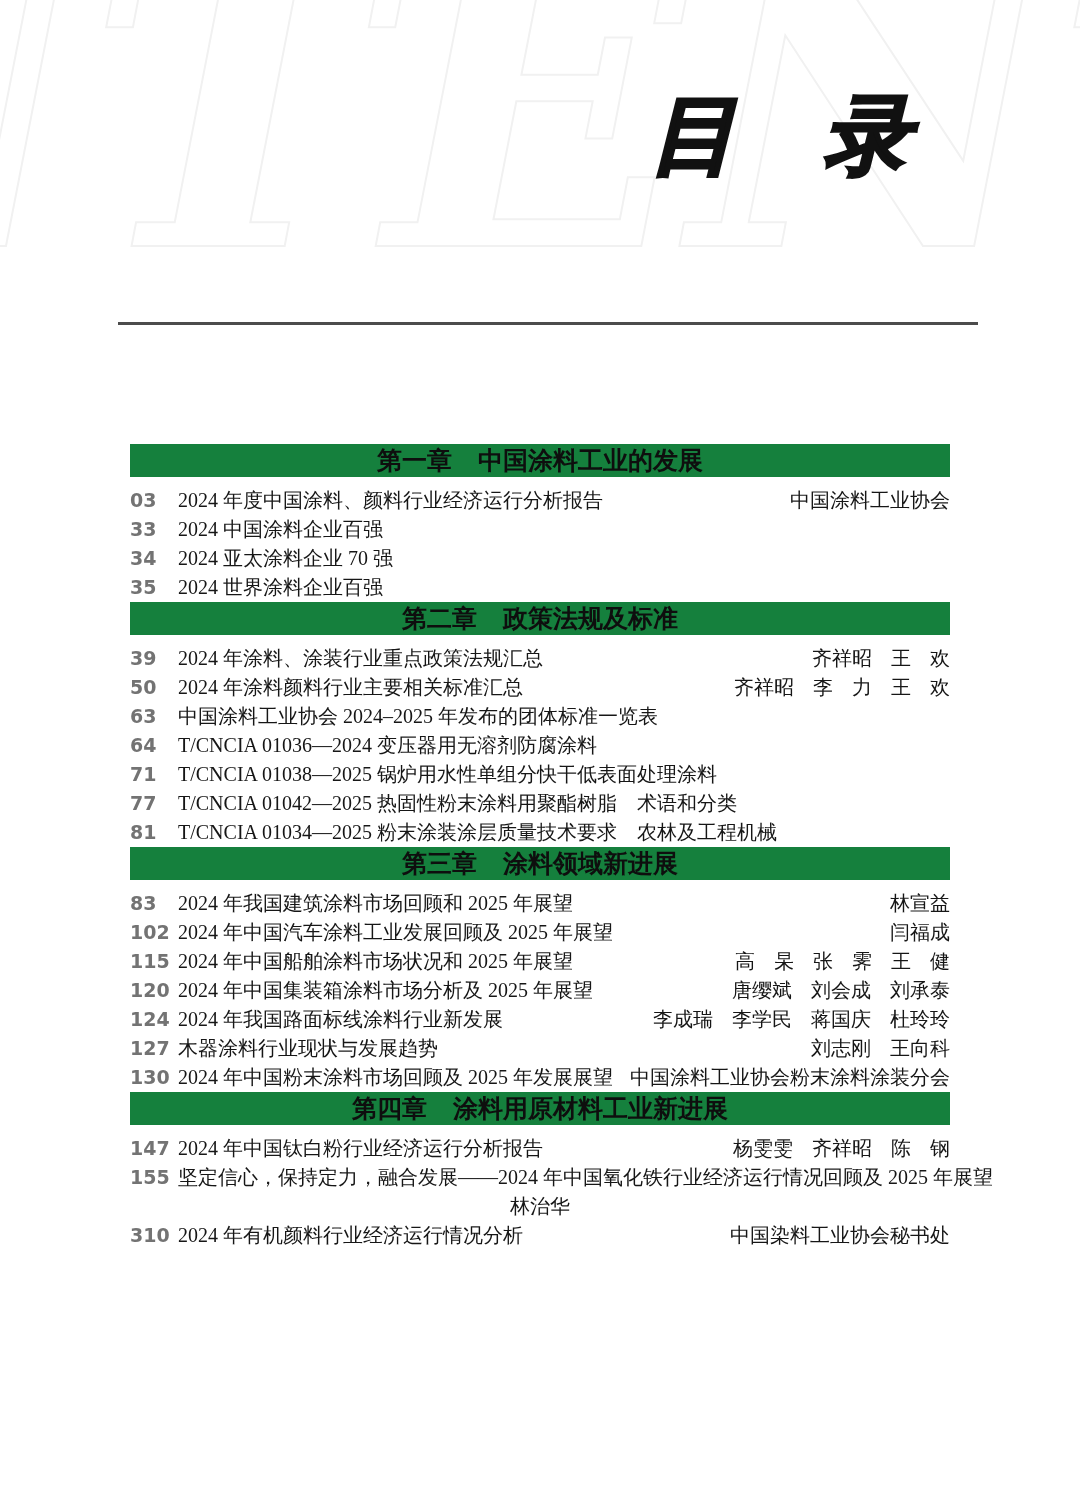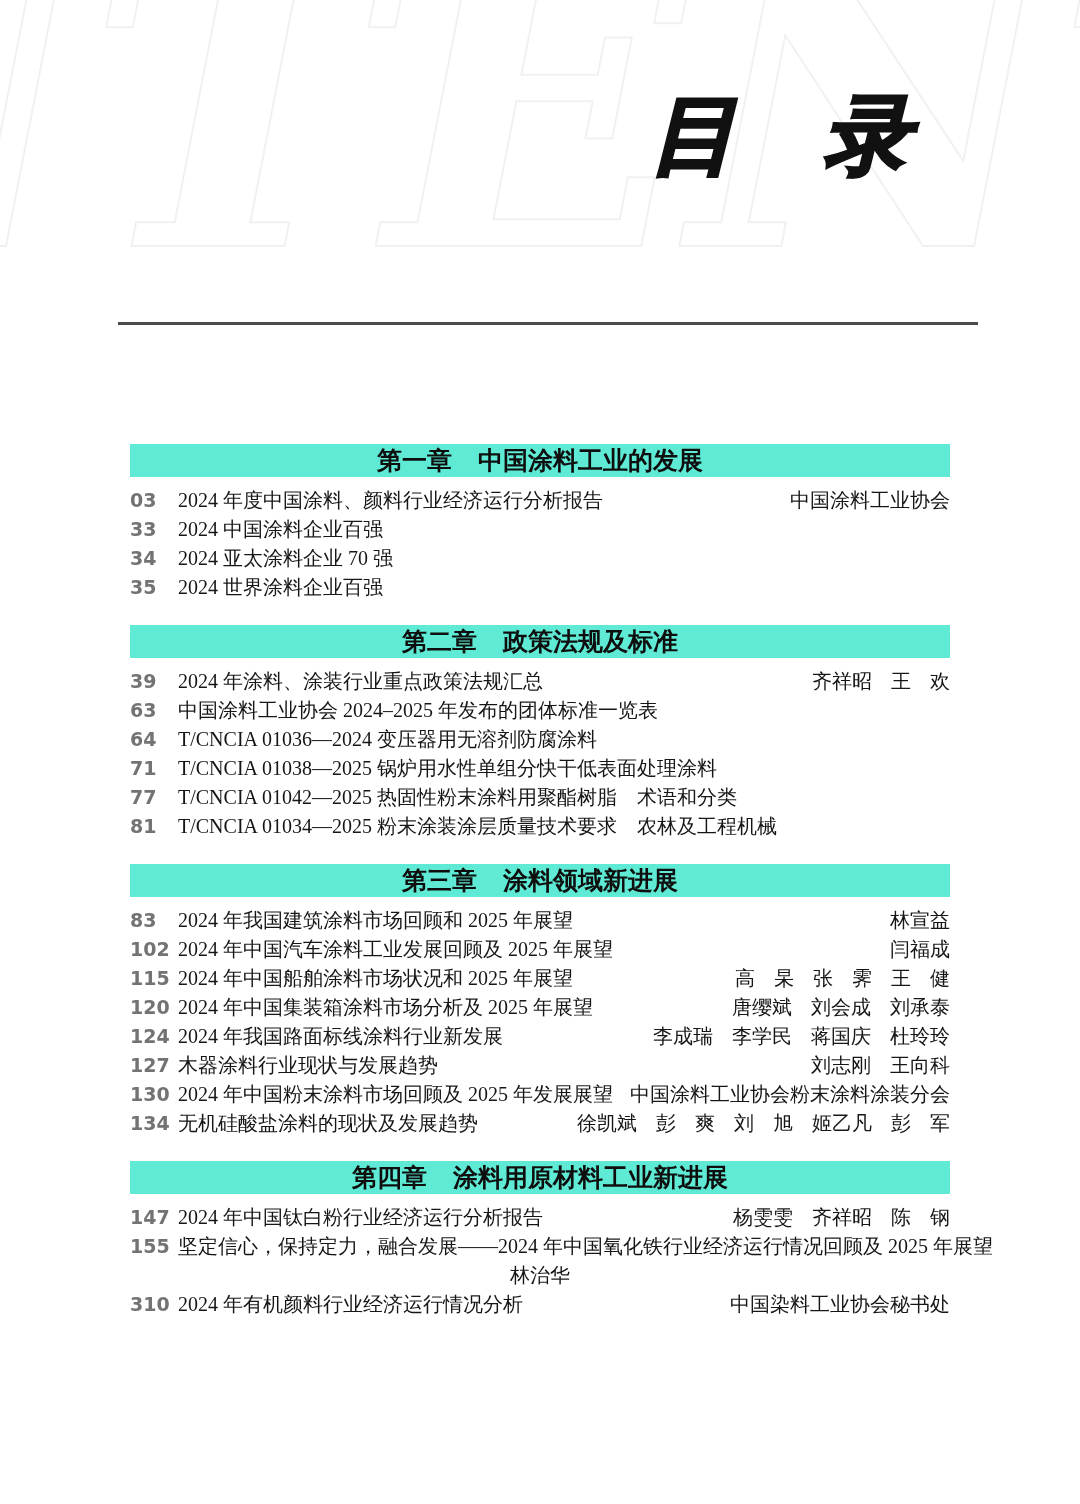--- a/index.html
+++ b/index.html
@@ -33,23 +33,23 @@
     position:absolute;top:241px;left:494px;margin:0;
     font-size:44px;font-weight:bold;letter-spacing:0px;
     white-space:nowrap;color:#151515;
   }
   .divider{
     position:absolute;top:322px;left:118px;
     width:860px;height:3px;background:#4c4c4c;border:none;margin:0;
   }
   .toc{position:absolute;top:444px;left:130px;width:820px;}
   .section{margin:0;}
-  .section + .section{margin-top:23px;}
+  .section + .section{}
   .banner{
-    height:33px;background:#5eead4;
+    height:33px;background:#15803d;
     display:flex;align-items:center;justify-content:center;
     font-family:"DejaVu Sans","Liberation Sans",sans-serif;
     font-weight:bold;font-size:25px;color:#0e0e0e;
     margin-bottom:9px;
   }
   .banner .gap{display:inline-block;width:26px;}
   .rows{}
   .row{display:flex;align-items:baseline;line-height:29px;}
   .pnum{
     flex:0 0 48px;
@@ -117,20 +117,25 @@
           <span class="gap"></span>
           <span>政策法规及标准</span>
     </div>
     <div class="rows">
   <div class="row">
     <span class="pnum">39</span>
     <span class="rtitle">2024 年涂料、涂装行业重点政策法规汇总</span>
     <span class="rauthors">齐祥昭 王 欢</span>
   </div>
 
+  <div class="row">
+    <span class="pnum">50</span>
+    <span class="rtitle">2024 年涂料颜料行业主要相关标准汇总</span>
+    <span class="rauthors">齐祥昭 李 力 王 欢</span>
+  </div>
 
   <div class="row">
     <span class="pnum">63</span>
     <span class="rtitle">中国涂料工业协会 2024–2025 年发布的团体标准一览表</span>
     <span class="rauthors"></span>
   </div>
 
   <div class="row">
     <span class="pnum">64</span>
     <span class="rtitle">T/CNCIA 01036—2024 变压器用无溶剂防腐涂料</span>
@@ -199,25 +204,20 @@
     <span class="rtitle">木器涂料行业现状与发展趋势</span>
     <span class="rauthors">刘志刚 王向科</span>
   </div>
 
   <div class="row">
     <span class="pnum">130</span>
     <span class="rtitle">2024 年中国粉末涂料市场回顾及 2025 年发展展望</span>
     <span class="rauthors">中国涂料工业协会粉末涂料涂装分会</span>
   </div>
 
-  <div class="row">
-    <span class="pnum">134</span>
-    <span class="rtitle">无机硅酸盐涂料的现状及发展趋势</span>
-    <span class="rauthors">徐凯斌 彭 爽 刘 旭 姬乙凡 彭 军</span>
-  </div>
 </div>
   </section>
 
   <section class="section">
     <div class="banner">
       <span>第四章</span>
           <span class="gap"></span>
           <span>涂料用原材料工业新进展</span>
     </div>
     <div class="rows">

